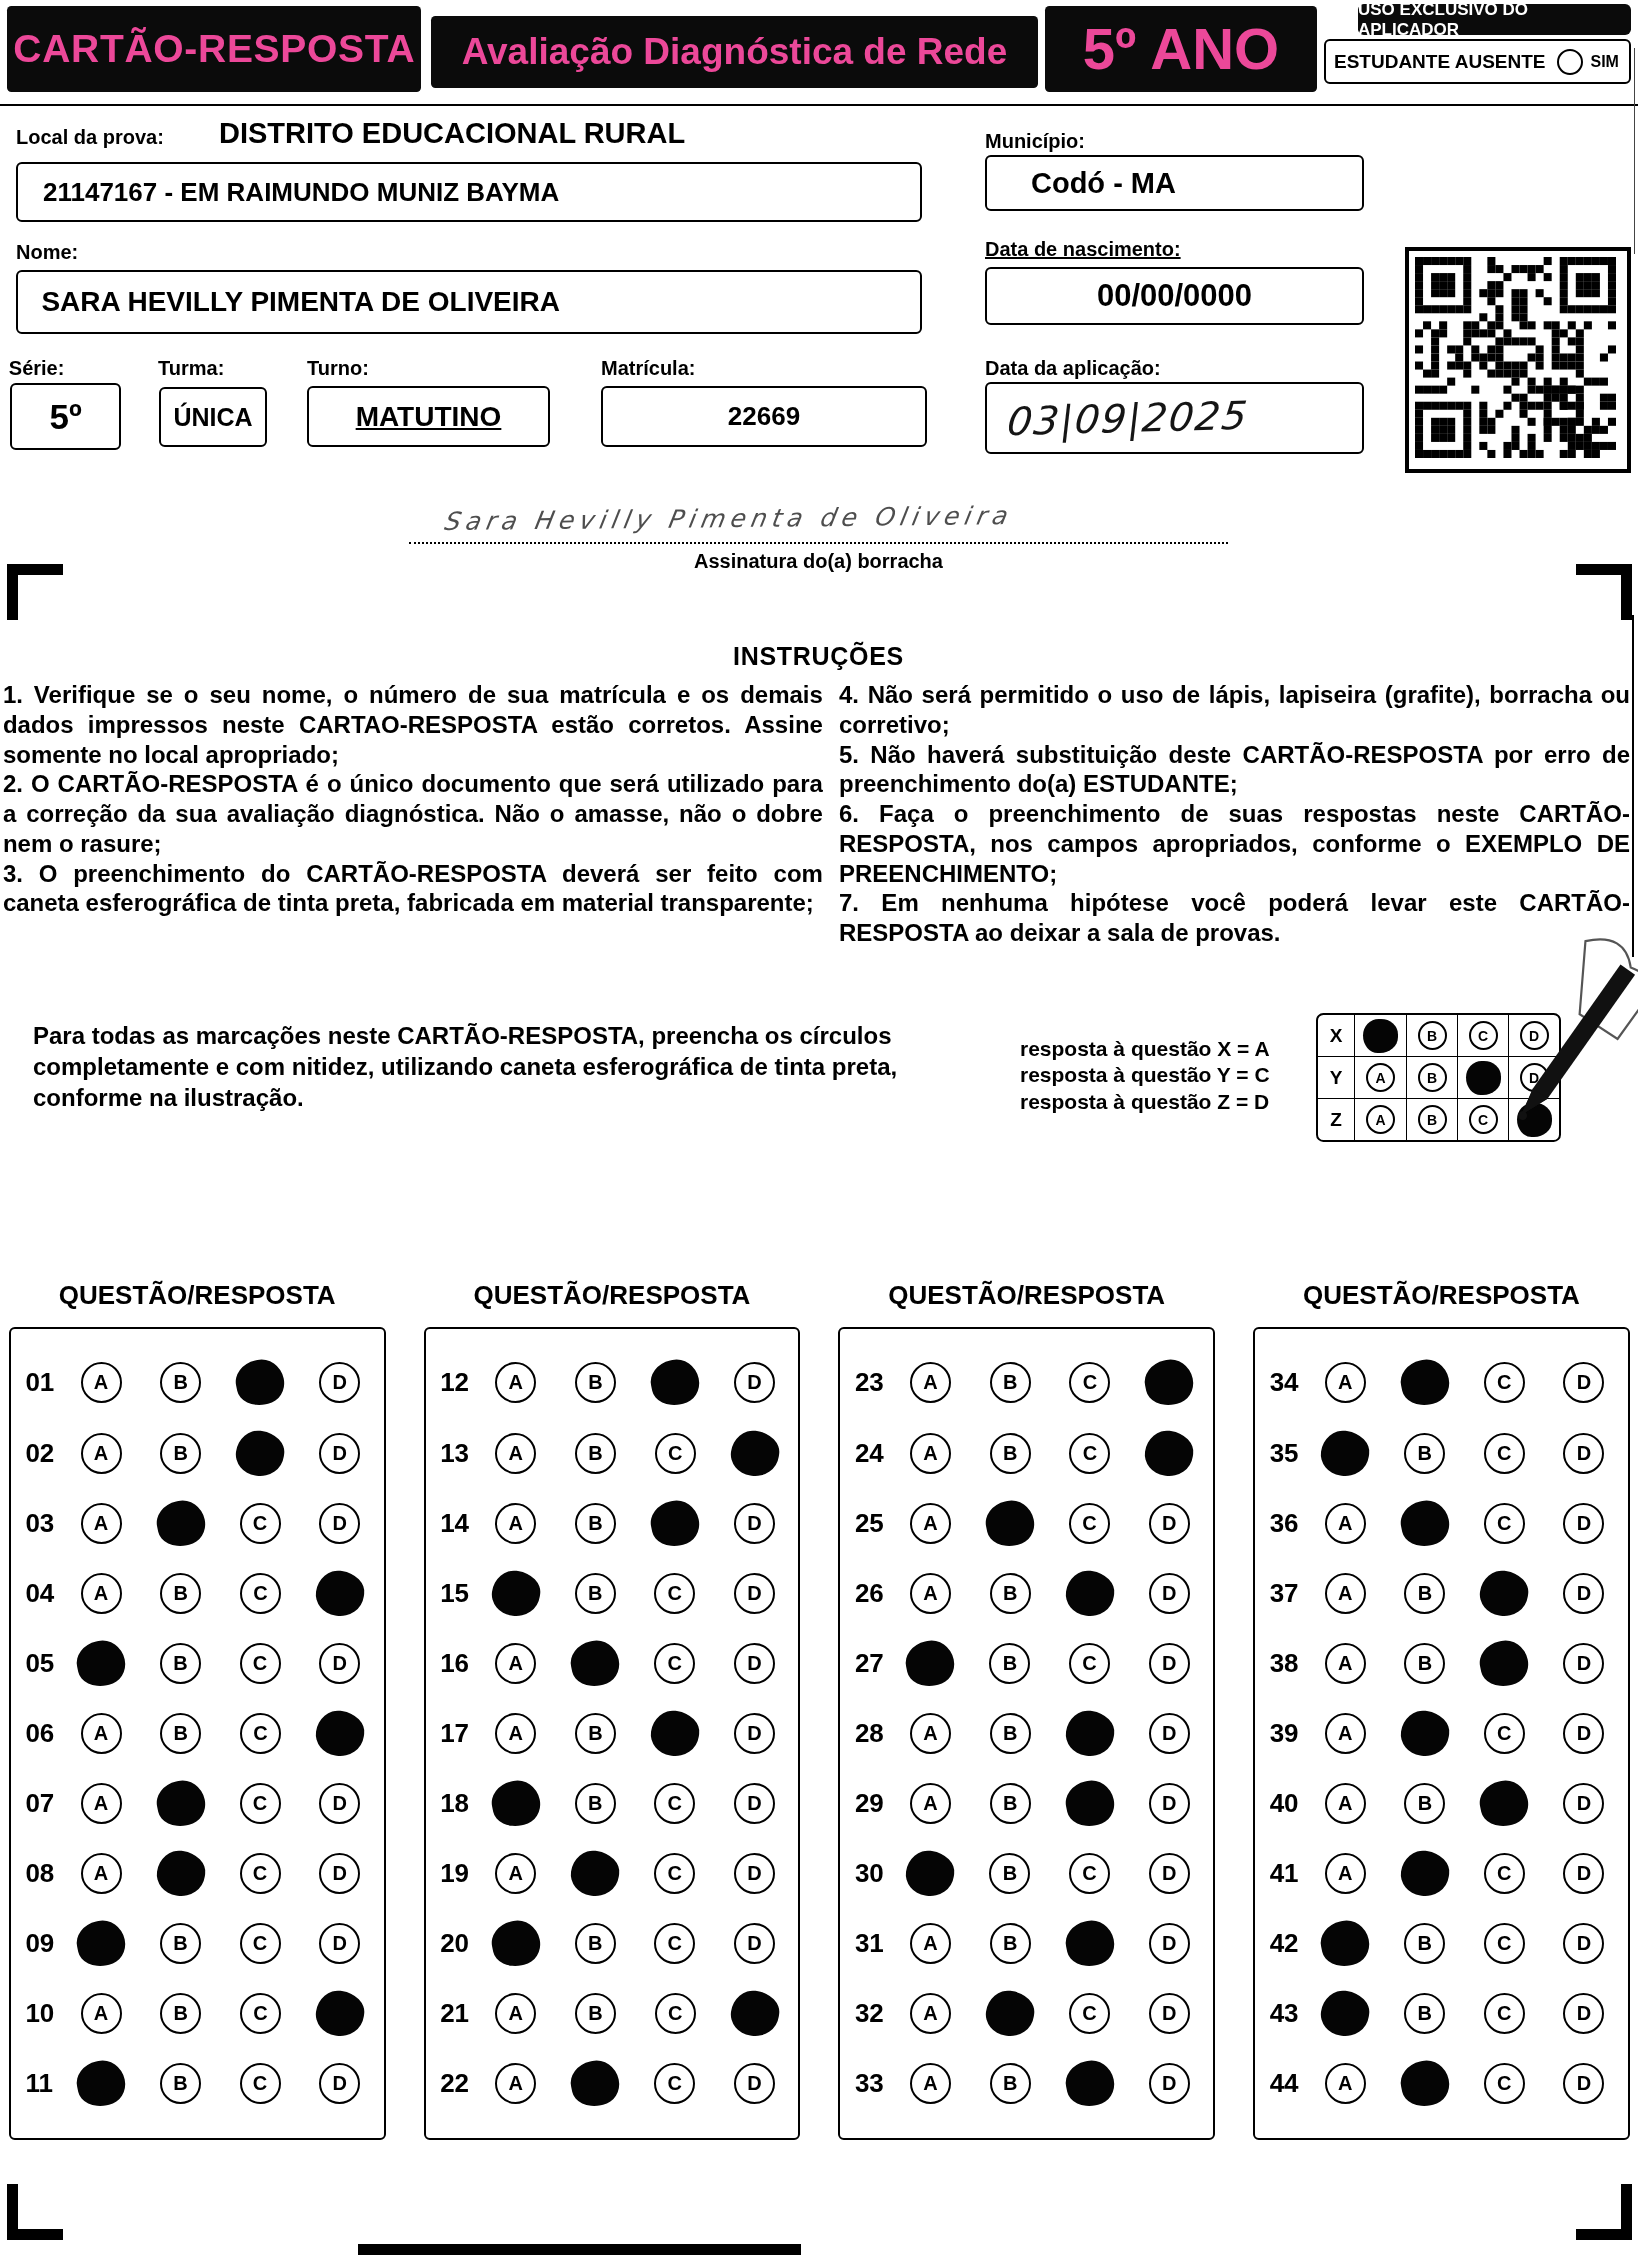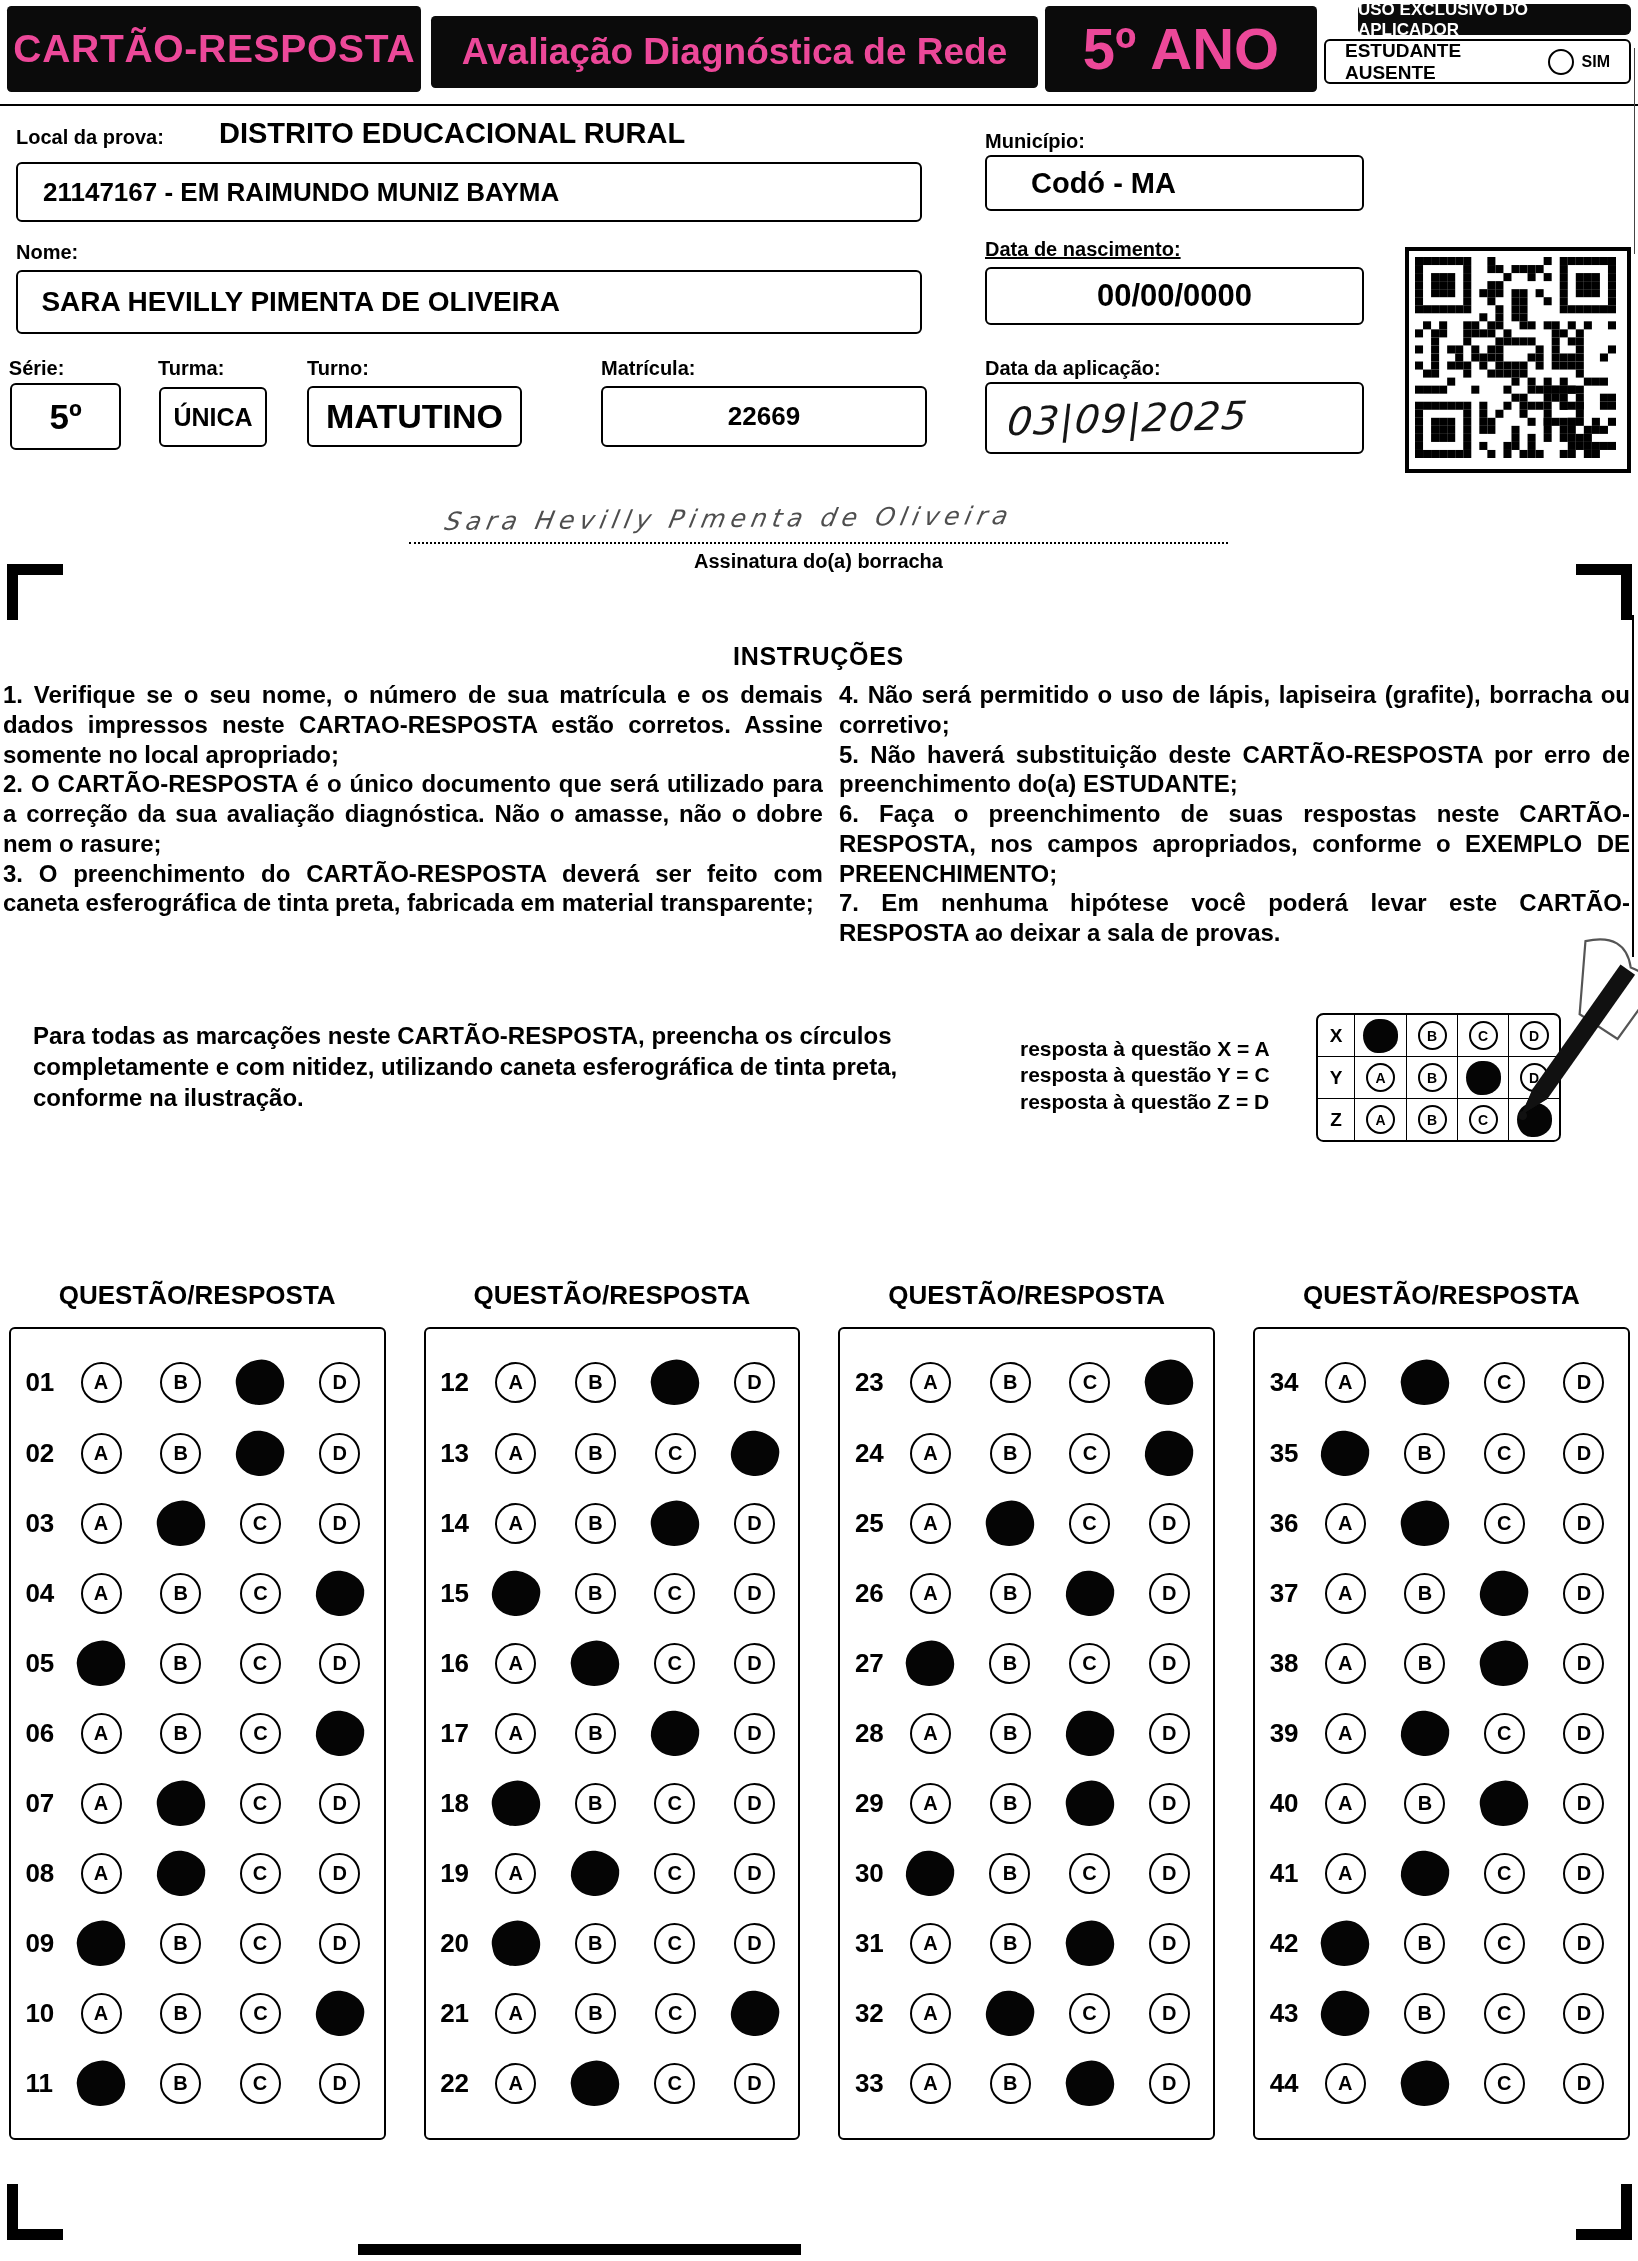--- a/index.html
+++ b/index.html
@@ -32,21 +32,21 @@
   .grade-badge  { left:1045px;top:5.8px;  width:272px; height:86px; font-size:58px; }
   .applicator   { left:1324px;top:4.4px;  width:307px; }
   .app-title {
     background:#0b0b0b; color:#fff; font-weight:bold; font-size:17px;
     height:31px; display:flex; align-items:center; justify-content:center;
     border-radius:5.8px;
     margin-left:34px;
   }
   .app-body {
     margin-top:3.7px; border:2.2px solid #000; border-radius:5.8px; height:45px;
-    display:flex; align-items:center; padding:0 19px; gap:7.3px;
+    display:flex; align-items:center; padding:0 8px; gap:7.3px;
     font-weight:bold; font-size:19px;
   }
   .app-circle {
     width:26px; height:26px; border:2.2px solid #000; border-radius:50%;
     flex:0 0 auto; margin-left:4.4px;
   }
   .app-sim { font-size:16px; font-weight:bold; }
   .header-rule { left:0; top:104px; width:1639px; height:2.2px; background:#000; }
   .edge-line-top { left:1634px; top:48px; height:206px; border-left:1.5px solid #444; }
   .edge-line-inst { left:1632px; top:615px; height:342px; border-left:2.2px solid #000; }
@@ -67,21 +67,21 @@
   .nome-box         { left:16px;   top:270px; width:906px; height:64px; font-size:28px; padding-left:23.4px; }
   .nasc-label       { left:985px; top:238px;text-decoration:underline; }
   .nasc-box         { left:985px; top:267px; width:379px; height:58px; font-size:31px; justify-content:center; }
   .serie-label      { left:8.8px;   top:357px; }
   .turma-label      { left:158px;  top:357px; }
   .turno-label      { left:307px;  top:357px; }
   .matricula-label  { left:601px;  top:357px; }
   .aplicacao-label  { left:985px; top:357px; }
   .serie-box        { left:10.2px;   top:383px; width:111px; height:67px; font-size:35px; justify-content:center; }
   .turma-box        { left:159px;  top:387px; width:108px; height:60px; font-size:25px; justify-content:center; }
-  .turno-box        { left:307px;  top:386px; width:215px; height:61px; font-size:34px; justify-content:center; }
+  .turno-box        { left:307px;  top:386px; width:243px; height:61px; font-size:28px; justify-content:center;text-decoration:underline; }
   .matricula-box    { left:601px;  top:386px; width:326px; height:61px; font-size:26px; justify-content:center; }
   .aplicacao-box    { left:985px; top:382px; width:379px; height:72px; padding-left:20.5px; }
   .handwrite {
     font-family:"DejaVu Sans", sans-serif;
     font-style:italic; font-weight:400; font-size:39px; color:#151515;
     transform:skewX(-8deg) rotate(-1.5deg);
     letter-spacing:1.5px;
   }
 
   

